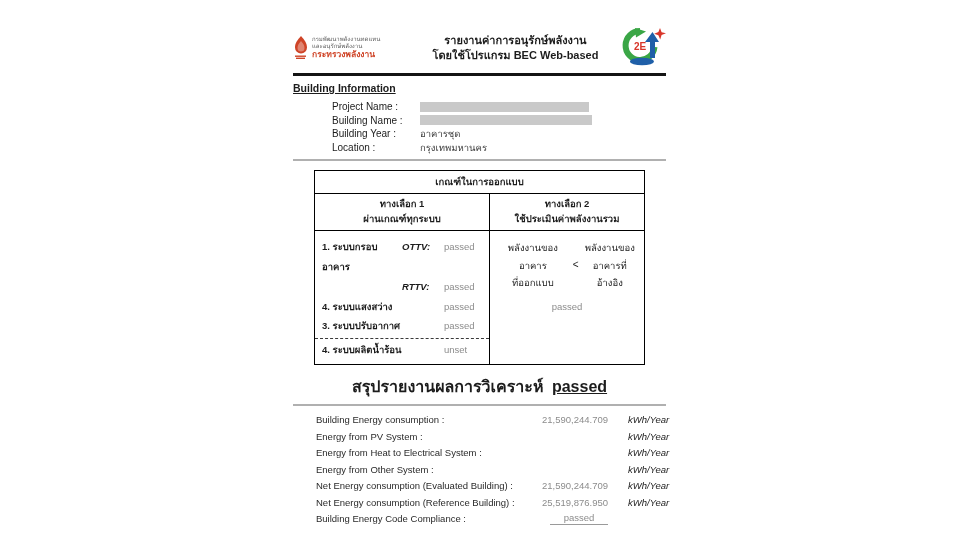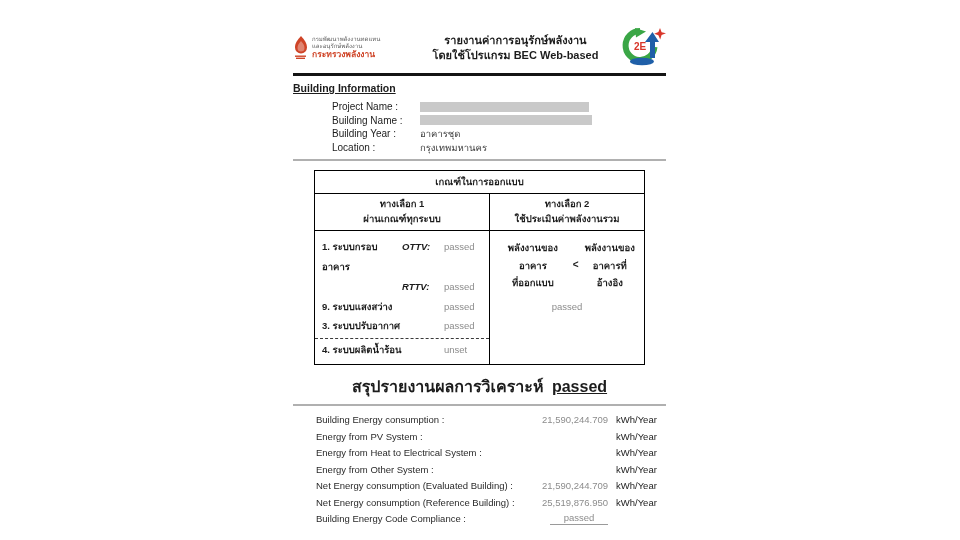--- a/index.html
+++ b/index.html
@@ -34,34 +34,34 @@
   .ct-sub-cell.right { width:46.8%; border-right:none; }
   .ct-body { display:flex; }
   .ct-left { width:53.2%; border-right:1.5px solid #000; padding:6px 5px 5px 7px; }
   .ct-right { width:46.8%; padding:8px 5px; }
   .crow { display:flex; align-items:baseline; line-height:20px; }
   .crow .lbl { flex:1; font-weight:600; }
   .crow .sub { width:42px; font-style:italic; font-weight:bold; }
   .crow .st  { width:40px; color:#8c8c8c; }
   .crow.tight { line-height:19px; }
   .dashed { border:none; border-top:1.5px dashed #3a3a3a; margin:3px -5px 1px -7px; }
-  .compare { display:flex; justify-content:center; align-items:center; text-align:center; line-height:1.8; font-weight:700; }
+  .compare { display:flex; justify-content:center; align-items:center; text-align:center; line-height:1.8; font-weight:400; }
   .compare .op { font-size:10px; padding:0 2px; }
   .ct-pass { text-align:center; color:#8c8c8c; margin-top:10px; }
 
   
   .summary { text-align:center; margin-top:9px; font-size:16px; font-weight:600; }
   .summary .res { font-weight:bold; text-decoration:underline; margin-left:4px; font-family:"Liberation Sans", sans-serif; }
 
   
   .erows { margin:5px 0 0 23px; }
   .erow { display:flex; align-items:center; height:16.5px; font-size:9.5px; }
   .erow .el { flex:1; color:#2a2a2a; }
   .erow .ev { width:90px; text-align:right; color:#8c8c8c; }
-  .erow .eu { width:58px; padding-left:8px; color:#1c1c1c; }
+  .erow .eu { width:58px; padding-left:20px; color:#1c1c1c;font-style:italic; }
   .pass-underline { display:inline-block; width:58px; text-align:center; border-bottom:1px solid #9a9a9a; padding-bottom:1px; }
 
   
   .flame-svg { display:block; }
 </style>
 </head>
 <body>
 
 <div class="page">
 
@@ -141,21 +141,21 @@
           <span class="lbl">1. ระบบกรอบอาคาร</span>
           <span class="sub">OTTV:</span>
           <span class="st">passed</span>
         </div>
         <div class="crow">
           <span class="lbl"></span>
           <span class="sub">RTTV:</span>
           <span class="st">passed</span>
         </div>
         <div class="crow tight">
-          <span class="lbl">9. ระบบแสงสว่าง</span>
+          <span class="lbl">4. ระบบแสงสว่าง</span>
           <span class="sub"></span>
           <span class="st">passed</span>
         </div>
         <div class="crow tight">
           <span class="lbl">3. ระบบปรับอากาศ</span>
           <span class="sub"></span>
           <span class="st">passed</span>
         </div>
         <hr class="dashed">
         <div class="crow tight">

